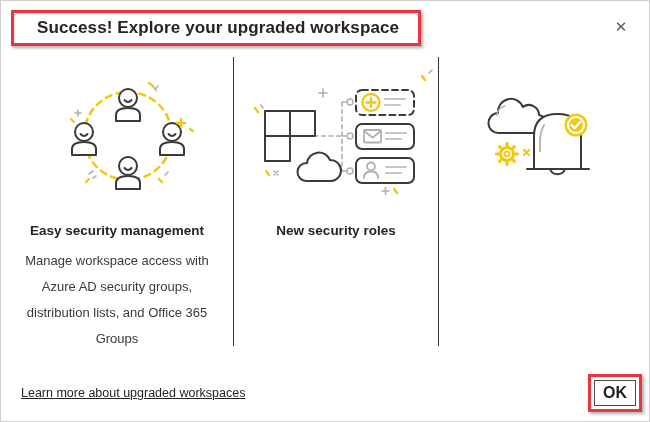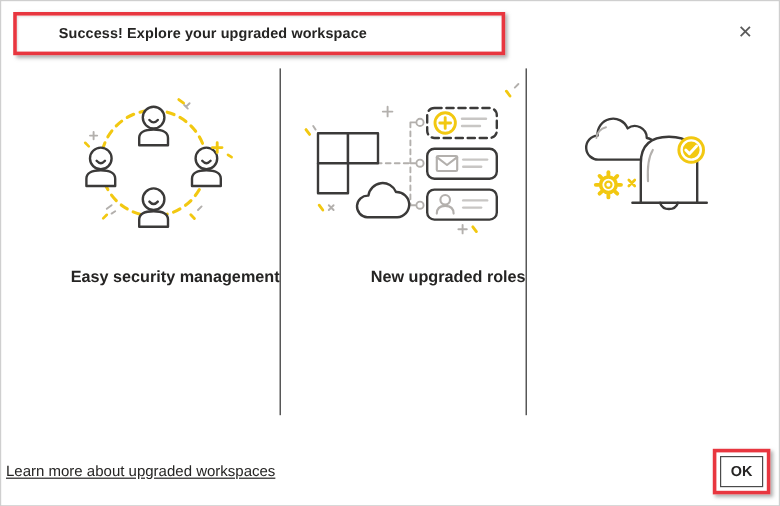--- a/index.html
+++ b/index.html
@@ -13,64 +13,64 @@
     background:#fff; border:1px solid #cfcfcf;
   }
   
   .title-annotation {
     position:absolute; left:10px; top:9px; width:410px; height:36px;
     border:3px solid #e8363f;
     box-shadow:2px 2px 3px rgba(110,110,110,.55), inset 1px 1px 2px rgba(0,0,0,.12);
     display:flex; align-items:center; background:#fff;
   }
   .dialog-title {
-    font-size:12px; font-weight:700; color:#252423;
-    padding-left:23px; white-space:nowrap; letter-spacing:.1px;margin-left:12px;
+    font-size:17px; font-weight:700; color:#252423;
+    padding-left:23px; white-space:nowrap; letter-spacing:.1px;
   }
   .close-btn {
     position:absolute; right:16px; top:14px; width:24px; height:24px;
     display:flex; align-items:center; justify-content:center;
     font-size:15px; color:#5a5a5a; cursor:pointer; background:none; border:none;
     font-family:"DejaVu Sans",sans-serif;
   }
   
   .main {
     position:absolute; left:0; top:56px; width:650px; height:289px;
     display:flex;
   }
-  .col { text-align:right; padding-top:6px; }
+  .col { text-align:center; padding-top:6px; }
   .col-1 { width:232px; }
   .col-2 { width:206px; border-left:1px solid #2f2f2f; border-right:1px solid #2f2f2f; }
   .col-3 { width:212px; }
   .illus { display:block; margin:0 auto; }
   .col-heading {
     font-size:13.5px; font-weight:700; color:#252423; margin-top:10px;
   }
   .col-body {
     font-size:13px; line-height:26px; color:#3b3a39;
     margin:10px auto 0 auto;
   }
   .col-1 .col-body { max-width:188px; }
   .col-2 .col-body { max-width:196px; }
   .col-3 .col-body { max-width:200px; }
   
   .learn-link {
-    position:absolute; left:4px; bottom:21px;
+    position:absolute; left:20px; bottom:21px;
     font-size:12.5px; color:#252423; text-decoration:underline; cursor:pointer;
   }
   .ok-annotation {
     position:absolute; right:7px; bottom:9px;
     border:3px solid #e8363f; padding:3px;
     box-shadow:2px 2px 3px rgba(110,110,110,.55);
     background:#fff;
   }
   .ok-button {
     min-width:34px; height:26px; padding:0 8px;
     background:#ffffff; border:1px solid #4a4a4a;
-    font-family:inherit; font-size:12px; font-weight:700; color:#252423;
+    font-family:inherit; font-size:16px; font-weight:700; color:#252423;
     cursor:pointer;
   }
   svg .s  { stroke:#3b3a39; stroke-width:2; fill:none; stroke-linecap:round; stroke-linejoin:round; }
   svg .sw { stroke:#3b3a39; stroke-width:2; fill:#ffffff; stroke-linecap:round; stroke-linejoin:round; }
   svg .y  { stroke:#f2c811; fill:none; stroke-linecap:round; }
   svg .g  { stroke:#b3b0ad; fill:none; stroke-linecap:round; stroke-linejoin:round; }
   svg .ph { stroke:#c8c6c4; stroke-width:2; stroke-linecap:round; }
 </style>
 </head>
 <body>
@@ -106,20 +106,21 @@
         <path class="g" d="M74,50 l6,0 M77,47 l0,6" stroke-width="1.6"></path>
         <path class="y" d="M70,56 l3,3" stroke-width="2.2"></path>
         <path class="y" d="M176,60 l8,0 M180,56 l0,8" stroke-width="2.4"></path>
         <path class="y" d="M189,66 l3,2" stroke-width="2.2"></path>
         <path class="g" d="M92,108 l-4,3 M95,113 l-3,2" stroke-width="1.6"></path>
         <path class="y" d="M88,116 l-3,3" stroke-width="2.2"></path>
         <path class="y" d="M158,116 l3,3" stroke-width="2.4"></path>
         <path class="g" d="M164,112 l3,-3" stroke-width="1.6"></path>
       </svg>
       <div class="col-heading">Easy security management</div>
+      <div class="col-body">Manage workspace access with Azure AD security groups, distribution lists, and Office 365 Groups</div>
     </div>
 
     <div class="col col-2">
       <svg class="illus" width="206" height="150" viewBox="0 0 206 150">
 
         <path class="g" d="M80,73 L108,73 M108,39 L108,108 M108,39 L113,39 M108,73 L113,73 M108,108 L113,108" stroke-width="1.6" stroke-dasharray="4 3.5"></path>
         <circle class="g" cx="116" cy="39" r="3" stroke-width="1.6"></circle>
         <circle class="g" cx="116" cy="73" r="3" stroke-width="1.6"></circle>
         <circle class="g" cx="116" cy="108" r="3" stroke-width="1.6"></circle>
 
@@ -150,21 +151,21 @@
         <path class="g" d="M85,30 l8,0 M89,26 l0,8" stroke-width="1.6"></path>
         <path class="y" d="M21,45 l3,4" stroke-width="2.4"></path>
         <path class="g" d="M27,42 l2,3" stroke-width="1.6"></path>
         <path class="y" d="M188,13 l3,4" stroke-width="2.4"></path>
         <path class="g" d="M195,10 l3,-3" stroke-width="1.6"></path>
         <path class="y" d="M32,108 l3,4" stroke-width="2.4"></path>
         <path class="g" d="M40,112 l4,-4 M40,108 l4,4" stroke-width="1.6"></path>
         <path class="g" d="M148,128 l7,0 M151.5,124.5 l0,7" stroke-width="1.6"></path>
         <path class="y" d="M160,126 l3,4" stroke-width="2.4"></path>
       </svg>
-      <div class="col-heading">New upgraded roles</div>
+      <div class="col-heading">New security roles</div>
     </div>
 
     <div class="col col-3">
       <svg class="illus" width="212" height="150" viewBox="0 0 212 150">
 
         <path class="sw" d="M60,70 a10,10 0 0 1 -1,-20 a13,13 0 0 1 25,-6 a10,10 0 0 1 16,8 a9,9 0 0 1 -2,18 Z"></path>
         <path class="g" d="M58,52 a10,10 0 0 1 8,-9" stroke-width="1.6"></path>
 
         <path class="sw" d="M95,106 L95,73 Q95,51 118.5,51 Q142,51 142,73 L142,106" stroke-width="2.4"></path>
         <line class="s" x1="88" y1="106" x2="150" y2="106" stroke-width="2.4"></line>

